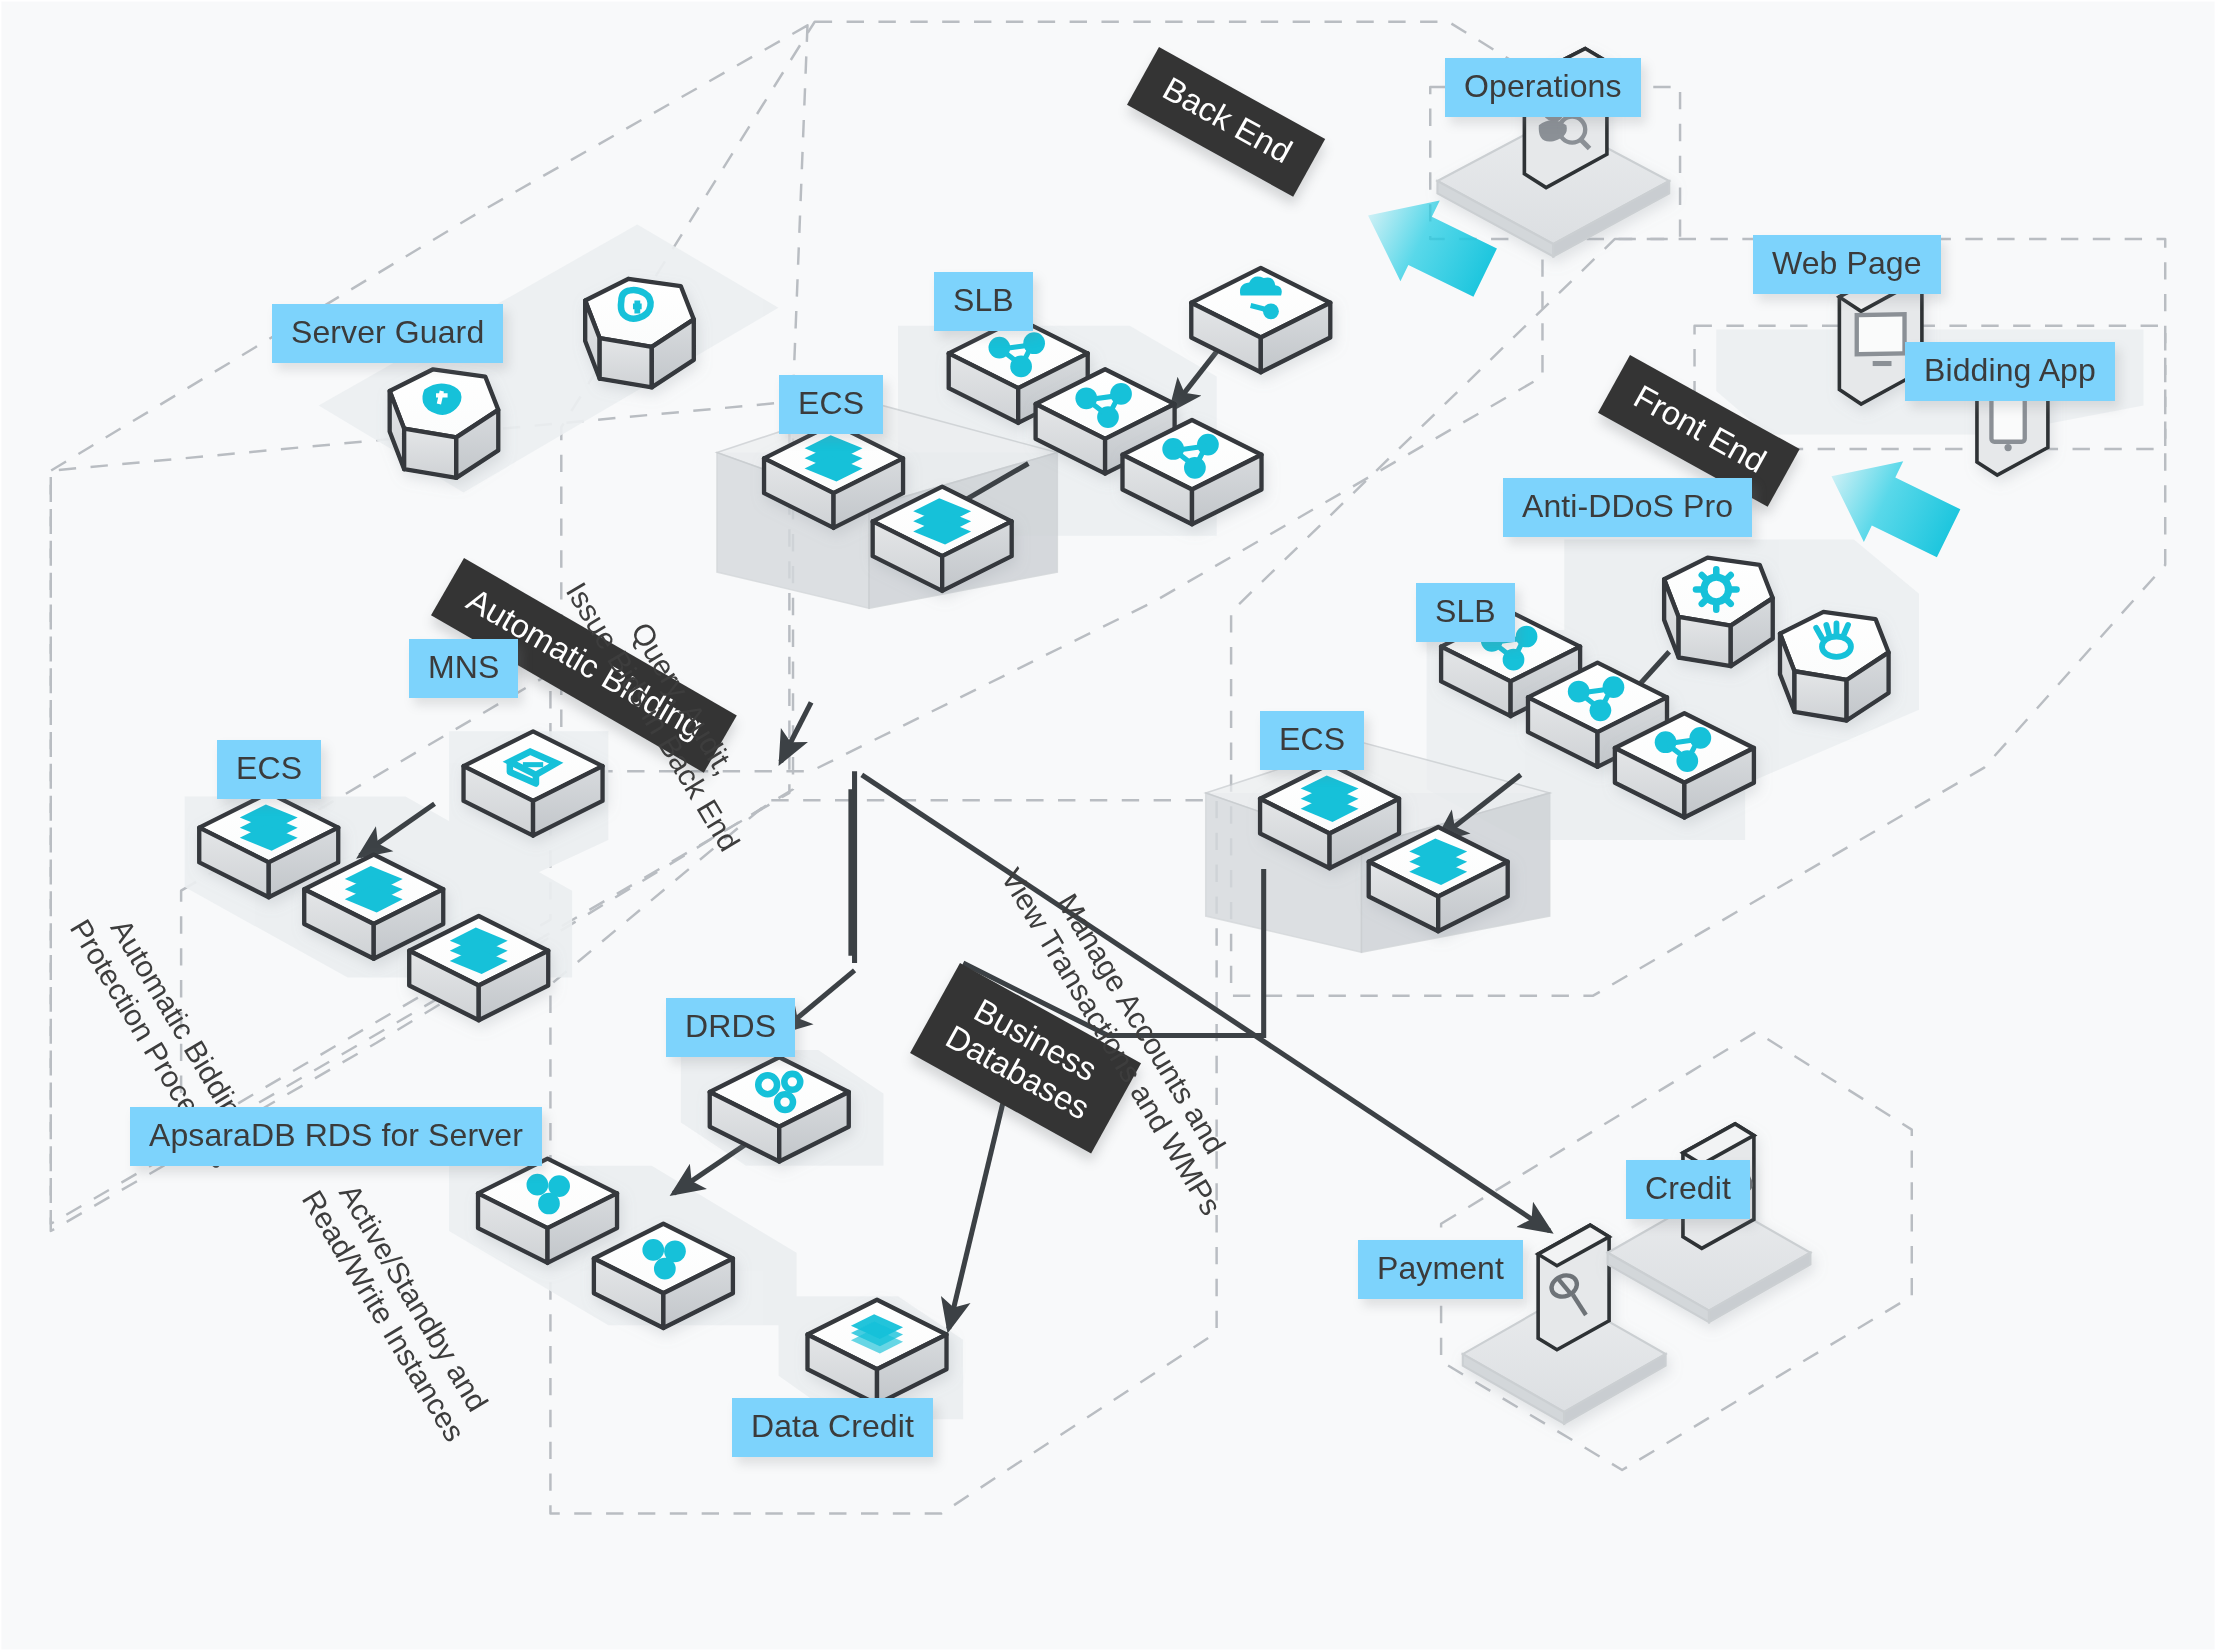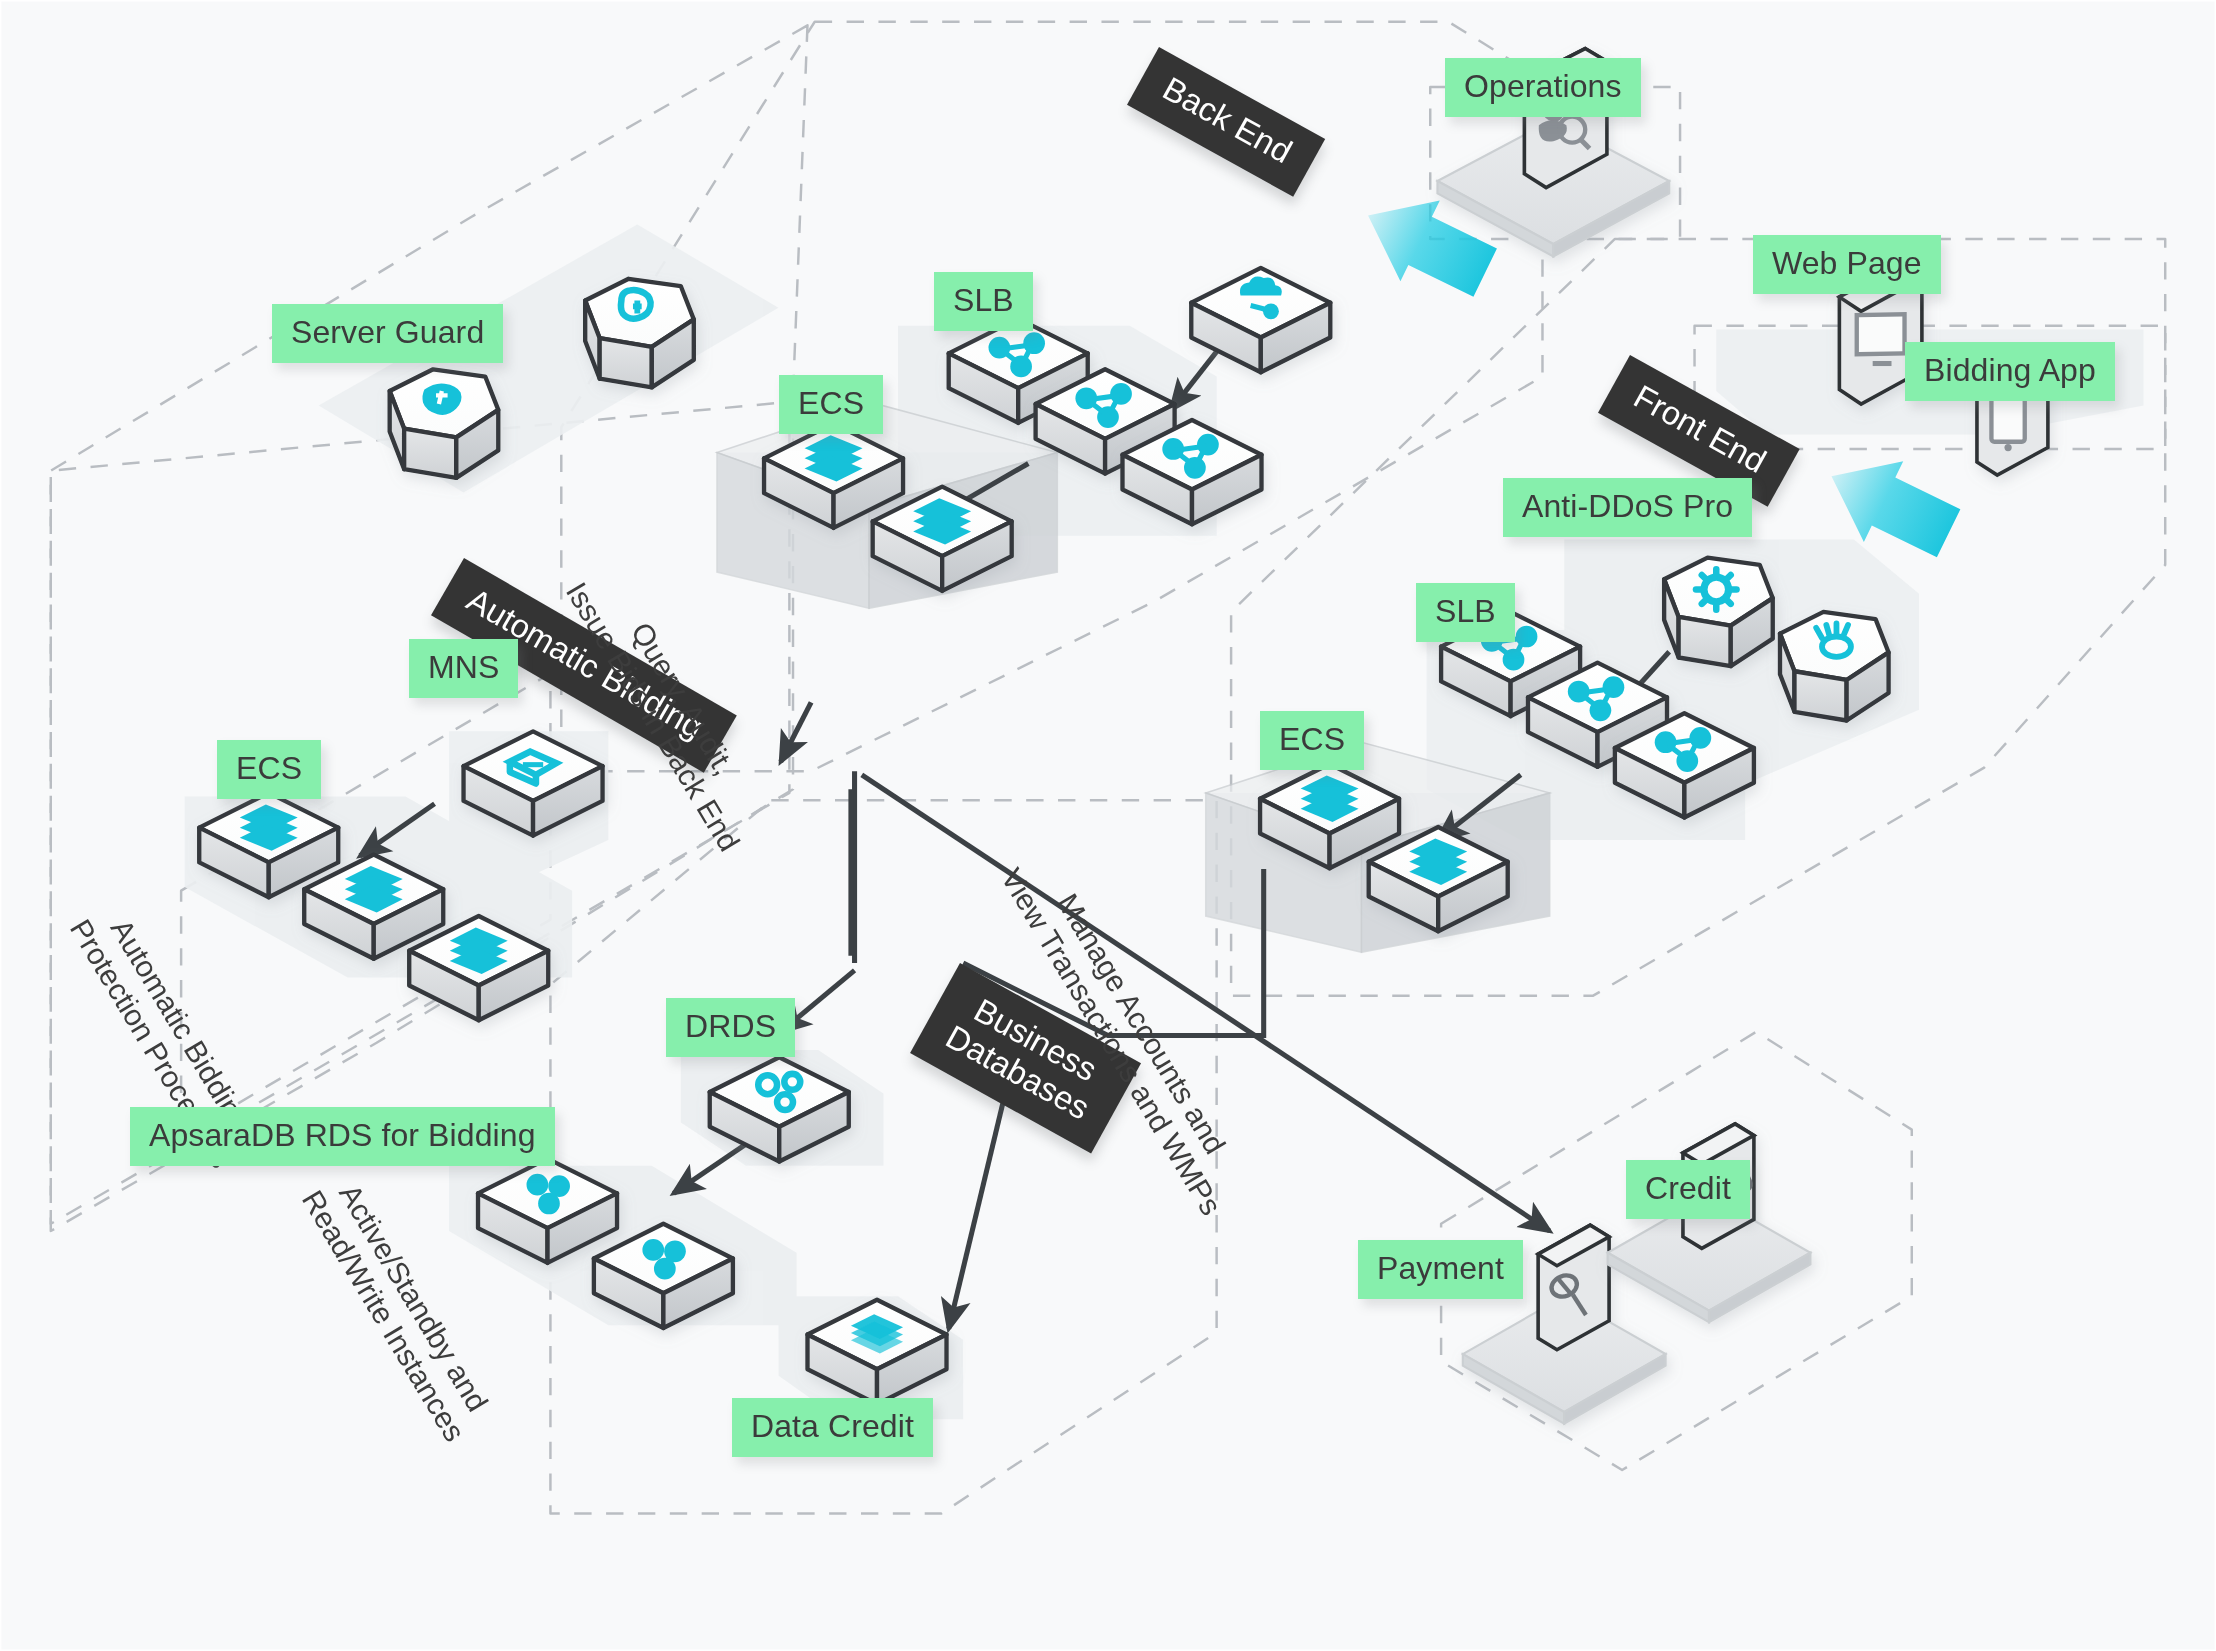--- a/index.html
+++ b/index.html
@@ -11,21 +11,21 @@
   }
   #stage::after{
     content:"";position:absolute;inset:0;pointer-events:none;
     box-shadow:inset 0 0 0 1.4px #ffffff;
   }
   svg#diagram{position:absolute;left:0;top:0;width:2216px;height:1651px;}
 
   
   .chip{
     position:absolute;
-    background:#86efac;
+    background:#7dd3fc;
     color:#3b3b3b;
     font-size:32px;
     line-height:1;
     padding:12.3px 19px 15px 19px;
     white-space:nowrap;
     box-shadow:5px 6.5px 10px rgba(120,125,132,.20);
     letter-spacing:0.1px;
   }
 
   
@@ -545,21 +545,21 @@
 <div class="chip" style="left:1416px;top:583px;">SLB</div>
 
 <div class="chip" style="left:1260px;top:711px;">ECS</div>
 
 <div class="chip" style="left:409px;top:639px;">MNS</div>
 
 <div class="chip" style="left:217px;top:740px;">ECS</div>
 
 <div class="chip" style="left:666px;top:998px;">DRDS</div>
 
-<div class="chip" style="left:130px;top:1107px;">ApsaraDB RDS for Bidding</div>
+<div class="chip" style="left:130px;top:1107px;">ApsaraDB RDS for Server</div>
 
 <div class="chip" style="left:732px;top:1398px;">Data Credit</div>
 
 <div class="chip" style="left:1358px;top:1240px;">Payment</div>
 
 <div class="chip" style="left:1626px;top:1160px;">Credit</div>
 
 </div>
 
 

